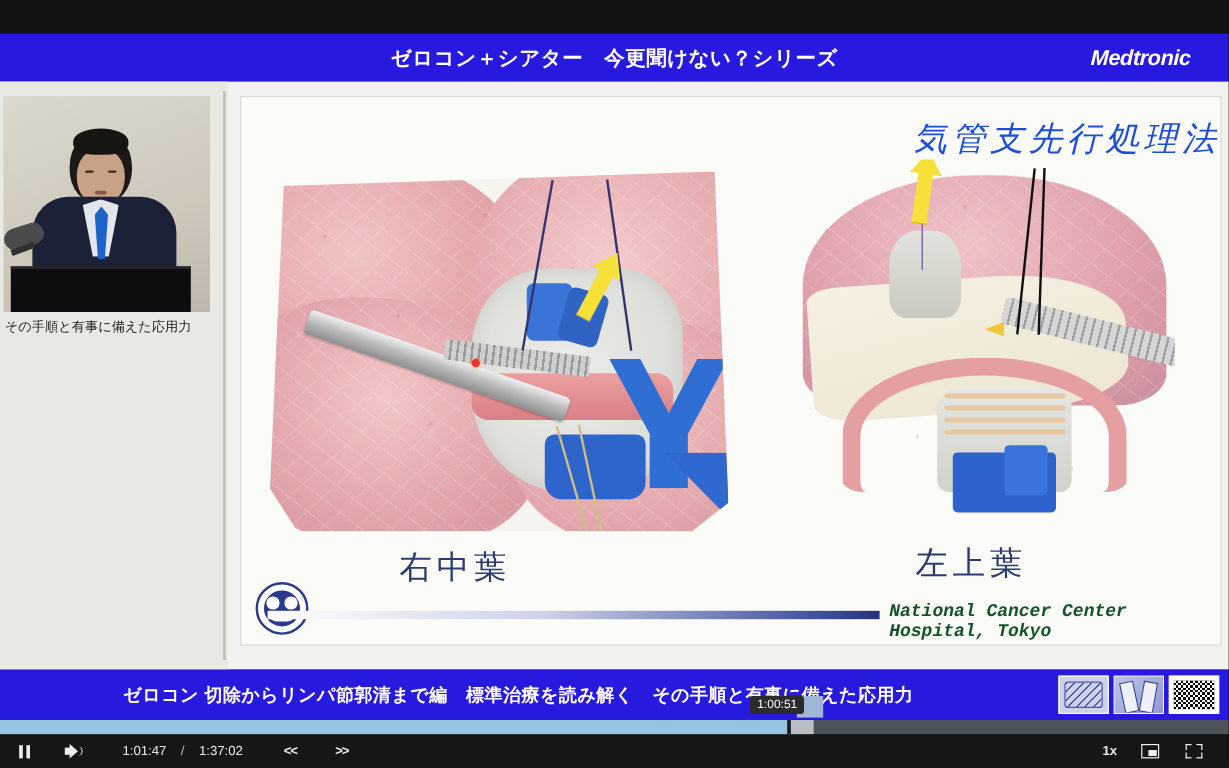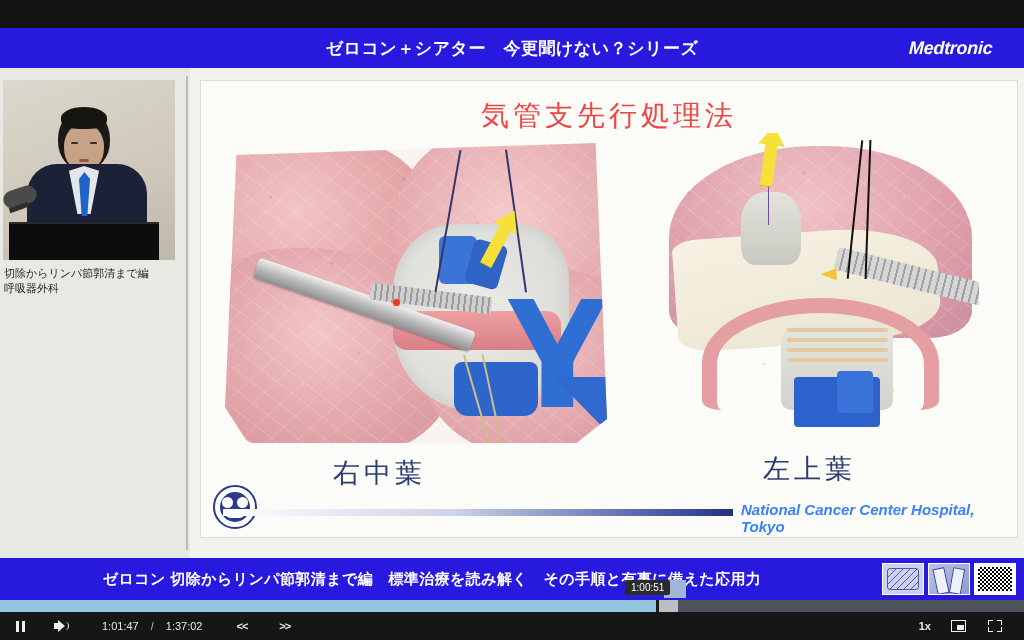--- a/index.html
+++ b/index.html
@@ -84,22 +84,23 @@
 
   .cam-divider { position:absolute; left:186px; top:76px; width:2px; height:474px; background:#bdbdb5; }
 
   
   .slide {
     position:absolute; left:200px; top:80px; width:818px; height:458px;
     background:#fbfbf7; border:1px solid #dcdcd4;
   }
   .slide-title {
     position:absolute; left:0; top:16px; width:100%;
-    text-align:center; color:#ef4444; font-size:28px; letter-spacing:4px;
+    text-align:right; color:#1d4ed8; font-size:28px; letter-spacing:4px;
     font-family:"DejaVu Sans", sans-serif;
+    font-style:italic;
   }
 
   
   .illus { position:absolute; overflow:hidden; }
   .illus-left {
     left:24px; top:62px; width:382px; height:300px;
     background:#f7f3ef;
     clip-path: polygon(3% 4%, 97% 0%, 100% 92%, 92% 100%, 6% 100%, 0% 88%);
   }
   .lung-a {
@@ -251,23 +252,23 @@
   .ncc-inner::before { left:2px; } .ncc-inner::after { right:2px; }
   .ncc-wave {
     position:absolute; left:4px; bottom:4px; width:22px; height:7px;
     background:#fff; border-radius:0 0 11px 11px;
   }
   .footer-rule {
     position:absolute; left:22px; top:428px; width:510px; height:7px;
     background:linear-gradient(90deg,#ffffff 0%,#cdd3e8 45%,#3a4a9c 92%,#26307a 100%);
   }
   .footer-credit {
-    position:absolute; left:540px; top:420px; color:#3b82f6;
+    position:absolute; left:540px; top:420px; color:#14532d;
     font-size:15px; font-style:italic; font-weight:bold;
-    font-family:Liberation Sans, sans-serif;
+    font-family:Liberation Mono, monospace;
   }
 
   
   .bottom-banner {
     position:absolute; left:0; top:558px; width:1024px; height:42px; background:#2819de;
   }
   .banner-text {
     position:absolute; left:0; top:0; height:42px; width:1024px;
     display:flex; align-items:center; justify-content:center;
     color:#fff; font-size:15px; font-weight:bold; letter-spacing:.4px;
@@ -367,22 +368,21 @@
       <div class="cam-tie"></div>
       <div class="cam-mic"></div>
       <div class="cam-micstem"></div>
       <div class="cam-monitor">
         
         
       </div>
     </div>
 
     <div class="cam-info">
-      <div class="cam-affil">切除からリンパ節郭清まで編</div>
-      <div class="cam-affil">呼吸器外科</div>
+      <div class="cam-affil">その手順と有事に備えた応用力</div>
     </div>
   </div>
   <div class="cam-divider"></div>
 
   <div class="slide">
     <div class="slide-title">気管支先行処理法</div>
 
     <div class="illus illus-left">
       <div class="lung-a"></div>
       <div class="lung-b"></div>

